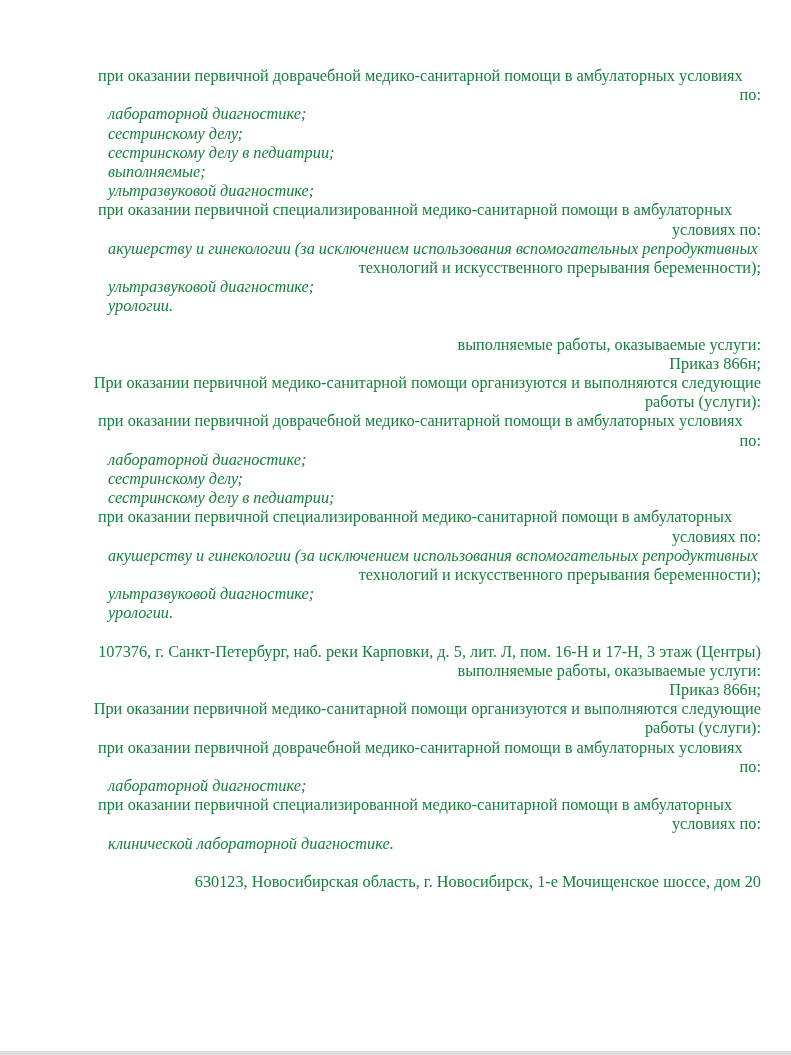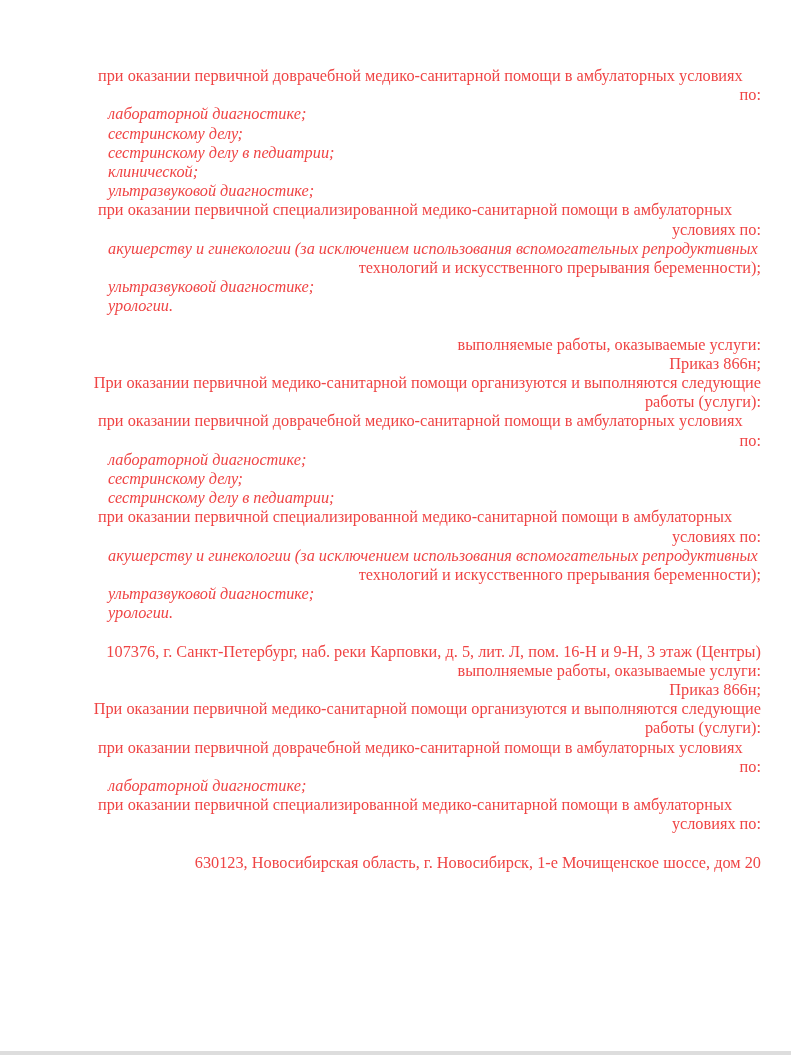--- a/index.html
+++ b/index.html
@@ -43,28 +43,28 @@
     bottom: 0;
     width: 100%;
     height: 4px;
     background: #dddddd;
   }
 </style>
 </head>
 <body style="background: rgb(255, 255, 255);">
 
 <div class="page" style="background: rgb(255, 255, 255);">
-  <div class="doc" style="color: #ef4444;">
+  <div class="doc" style="color: #15803d;">
       <div class="section">
         <div class="line indent-1">при оказании первичной доврачебной медико-санитарной помощи в амбулаторных условиях</div>
         <div class="line indent-0">по:</div>
         <div class="line indent-2">лабораторной диагностике;</div>
         <div class="line indent-2">сестринскому делу;</div>
         <div class="line indent-2">сестринскому делу в педиатрии;</div>
-        <div class="line indent-2">клинической;</div>
+        <div class="line indent-2">выполняемые;</div>
         <div class="line indent-2">ультразвуковой диагностике;</div>
         <div class="line indent-1">при оказании первичной специализированной медико-санитарной помощи в амбулаторных</div>
         <div class="line indent-0">условиях по:</div>
         <div class="line indent-2">акушерству и гинекологии (за исключением использования вспомогательных репродуктивных</div>
         <div class="line indent-0">технологий и искусственного прерывания беременности);</div>
         <div class="line indent-2">ультразвуковой диагностике;</div>
         <div class="line indent-2">урологии.</div>
       </div>
       <div class="section">
         <div class="line indent-0">выполняемые работы, оказываемые услуги:</div>
@@ -77,29 +77,30 @@
         <div class="line indent-2">сестринскому делу;</div>
         <div class="line indent-2">сестринскому делу в педиатрии;</div>
         <div class="line indent-1">при оказании первичной специализированной медико-санитарной помощи в амбулаторных</div>
         <div class="line indent-0">условиях по:</div>
         <div class="line indent-2">акушерству и гинекологии (за исключением использования вспомогательных репродуктивных</div>
         <div class="line indent-0">технологий и искусственного прерывания беременности);</div>
         <div class="line indent-2">ультразвуковой диагностике;</div>
         <div class="line indent-2">урологии.</div>
       </div>
       <div class="section">
-        <div class="line indent-0">107376, г. Санкт-Петербург, наб. реки Карповки, д. 5, лит. Л, пом. 16-Н и 9-Н, 3 этаж (Центры)</div>
+        <div class="line indent-0">107376, г. Санкт-Петербург, наб. реки Карповки, д. 5, лит. Л, пом. 16-Н и 17-Н, 3 этаж (Центры)</div>
         <div class="line indent-0">выполняемые работы, оказываемые услуги:</div>
         <div class="line indent-0">Приказ 866н;</div>
         <div class="line indent-0">При оказании первичной медико-санитарной помощи организуются и выполняются следующие</div>
         <div class="line indent-0">работы (услуги):</div>
         <div class="line indent-1">при оказании первичной доврачебной медико-санитарной помощи в амбулаторных условиях</div>
         <div class="line indent-0">по:</div>
         <div class="line indent-2">лабораторной диагностике;</div>
         <div class="line indent-1">при оказании первичной специализированной медико-санитарной помощи в амбулаторных</div>
         <div class="line indent-0">условиях по:</div>
+        <div class="line indent-2">клинической лабораторной диагностике.</div>
       </div>
       <div class="section">
         <div class="line indent-0">630123, Новосибирская область, г. Новосибирск, 1-е Мочищенское шоссе, дом 20</div>
       </div>
     </div>
   <div class="bottom-strip" style="background: rgb(221, 221, 221);"></div>
 </div>
 
 </body></html>

